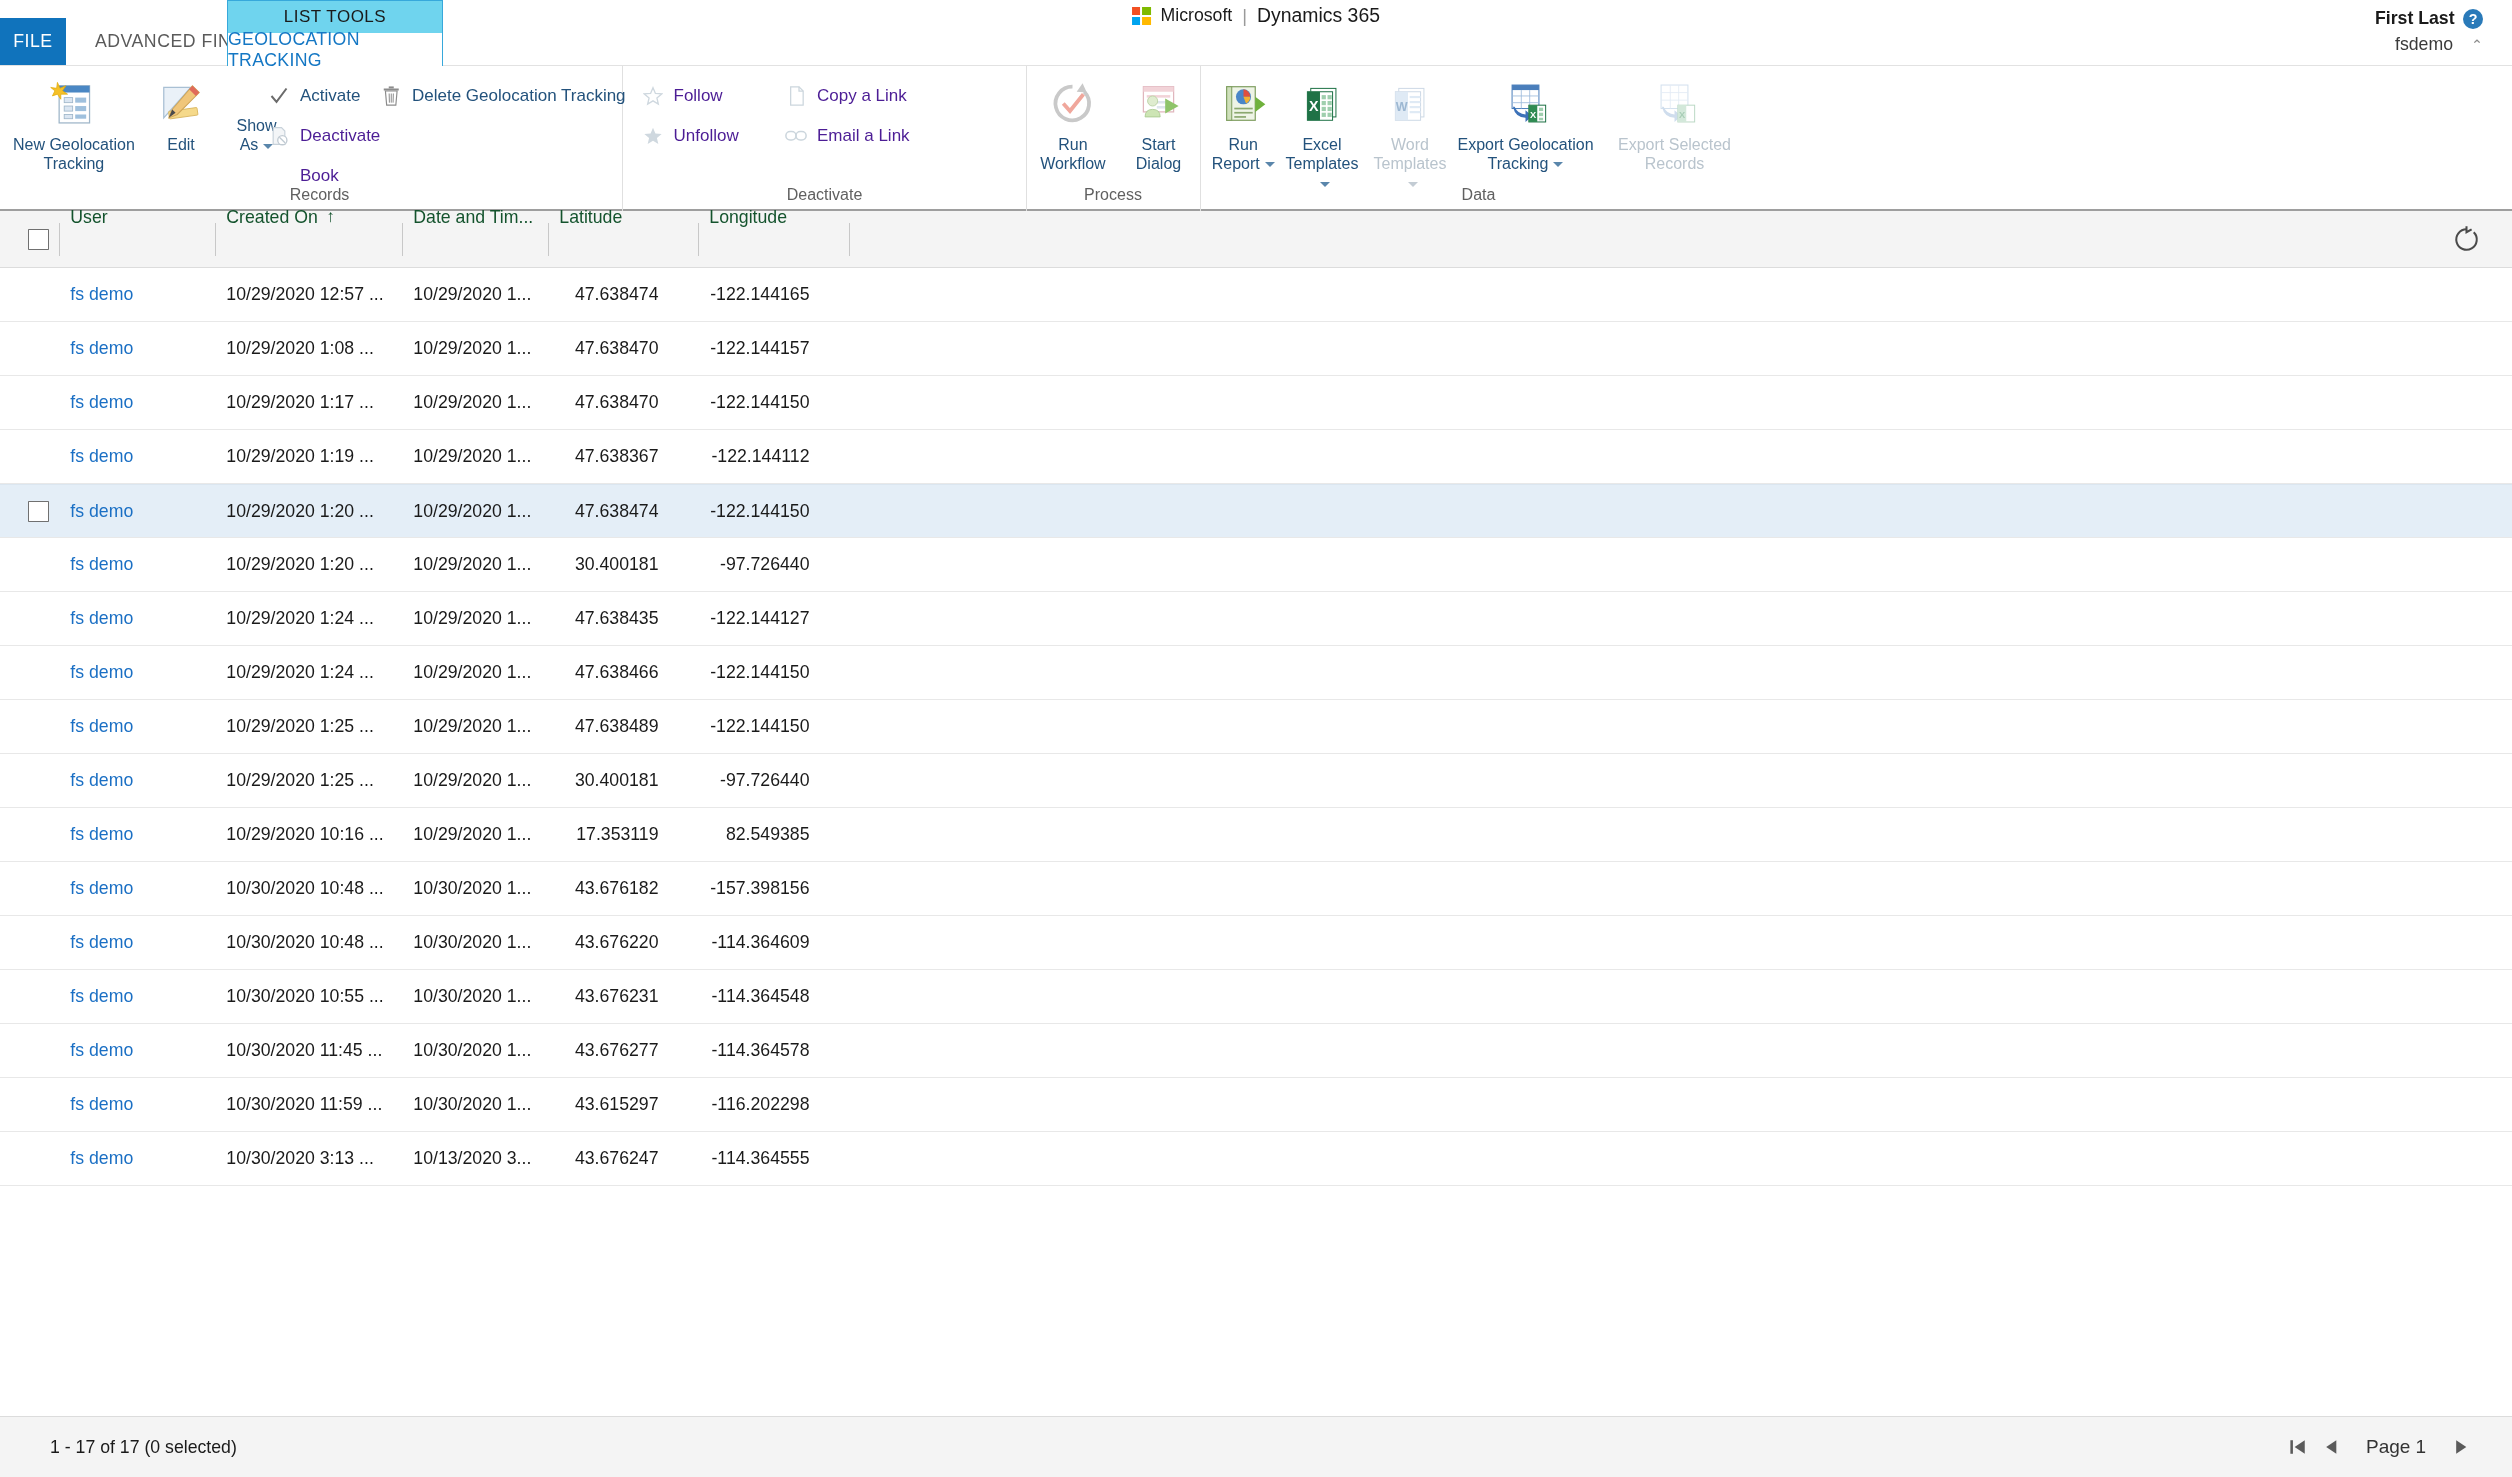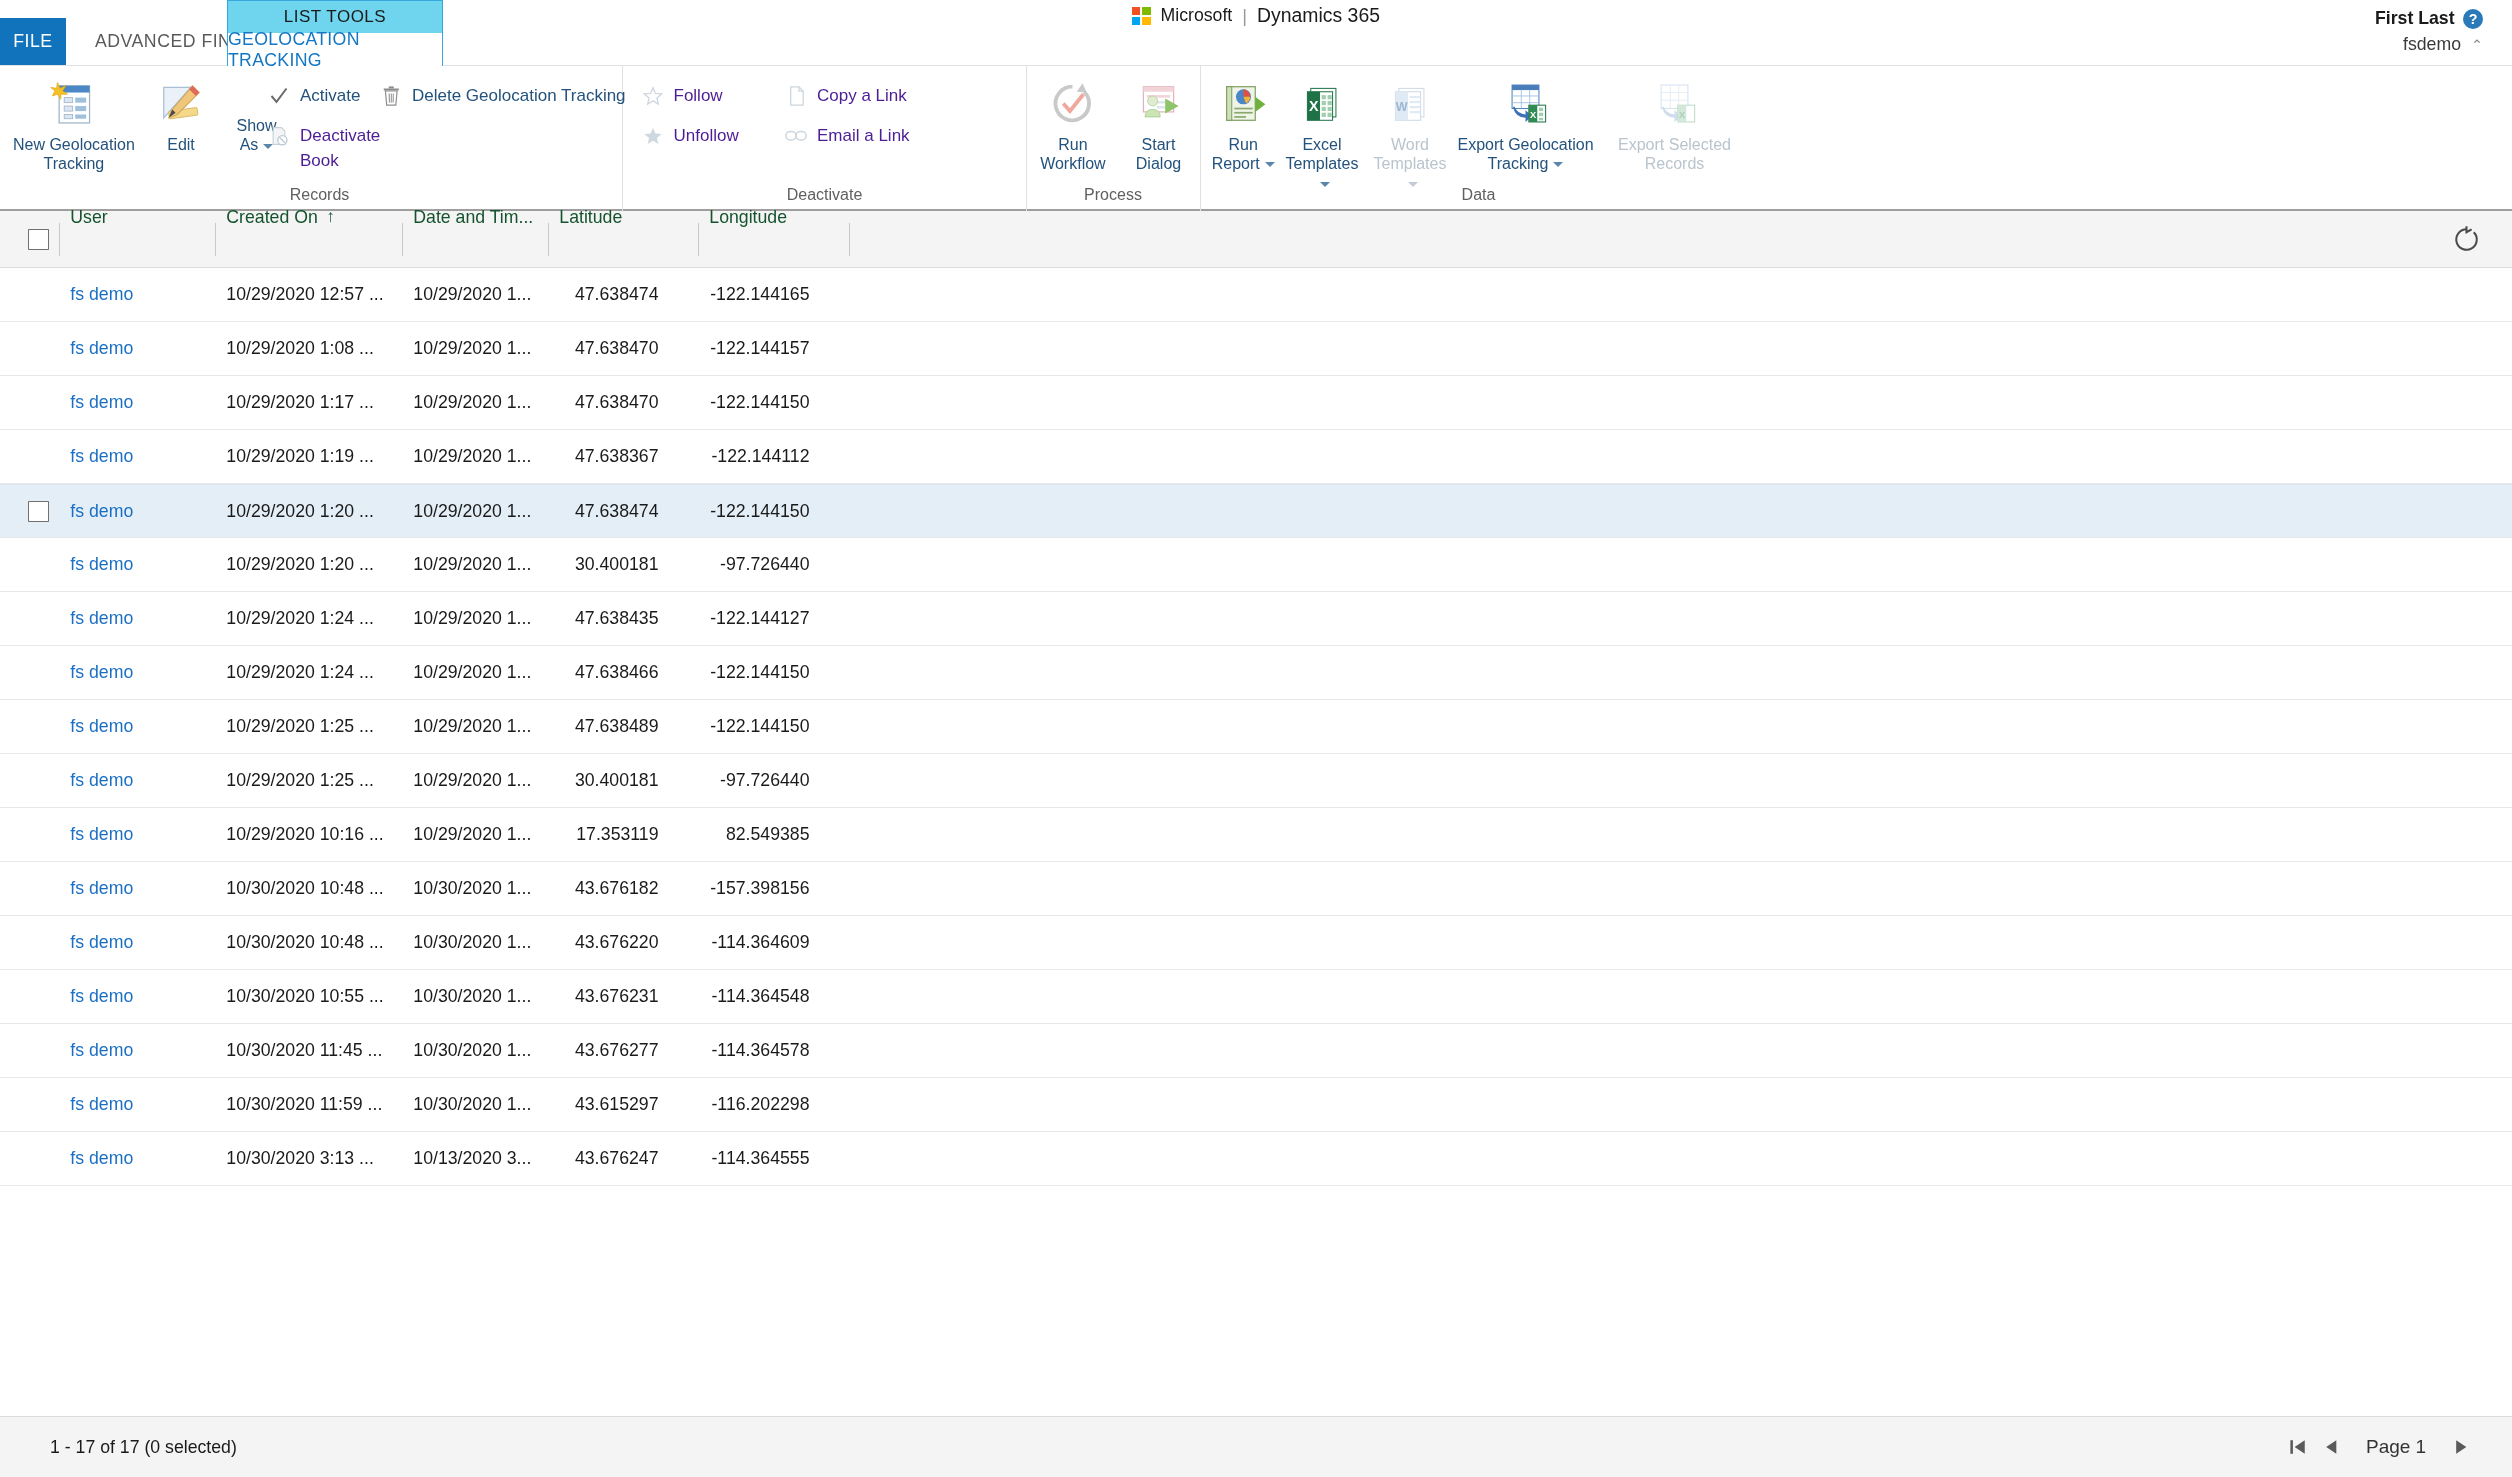--- a/index.html
+++ b/index.html
@@ -88,21 +88,21 @@
 
   .userbox {
     position: absolute; right: 29px; top: 8.4px;
     text-align: right;
   }
   .user-line1 { display:flex; align-items:center; justify-content:flex-end; gap:8.4px; }
   .user-name { font-size: 17.7px; font-weight: bold; color: #1a1a1a; }
   .help-ico { width: 20px; height: 20px; border-radius: 50%; background:#2a7ab9;
     color:#fff; font-size:14.3px; font-weight:bold; display:flex; align-items:center;
     justify-content:center; cursor:pointer;}
-  .user-line2 { display:flex; align-items:center; justify-content:flex-end; gap:10px; margin-top: 5px;}
+  .user-line2 { display:flex; align-items:center; justify-content:flex-end; gap:18px; margin-top: 5px;}
   .user-org { font-size: 17.7px; color: #3a3a3a; }
   .home-ico { color:#8a8a8a; font-size: 14.3px; }
 
   
   .ribbon {
     position: relative;
     height: 145px;
     background: #ffffff;
     border-bottom: 2.5px solid #9e9e9e;
   }
@@ -306,21 +306,21 @@
       <span class="sico">
         <svg width="20" height="20" viewBox="0 0 24 24">
           <path d="M5 2 H15 L19 6 V22 H5 Z" fill="#f3f5f7" stroke="#c8d2da" stroke-width="1.4"></path>
           <circle cx="16" cy="17" r="5.5" fill="#fff" stroke="#c0cad2" stroke-width="1.6"></circle>
           <line x1="12.5" y1="13.5" x2="19.5" y2="20.5" stroke="#c0cad2" stroke-width="1.6"></line>
         </svg>
       </span>
       <span>Deactivate</span>
     </div>
 
-    <div class="smallbtn dis" style="left:268px; top:84px;">
+    <div class="smallbtn dis" style="left:268px; top:99px;">
       <span class="sico"></span>
       <span>Book</span>
     </div>
 
     <div class="smallbtn" style="left:380px; top:18.5px;">
       <span class="sico">
         <svg width="18.5" height="20" viewBox="0 0 22 24">
           <rect x="2" y="3" width="18" height="2.4" fill="#8c8c8c"></rect>
           <rect x="8" y="0.5" width="6" height="2.4" fill="#8c8c8c"></rect>
           <path d="M4 6 H18 L16.5 23 H5.5 Z" fill="#fff" stroke="#8c8c8c" stroke-width="1.4"></path>

